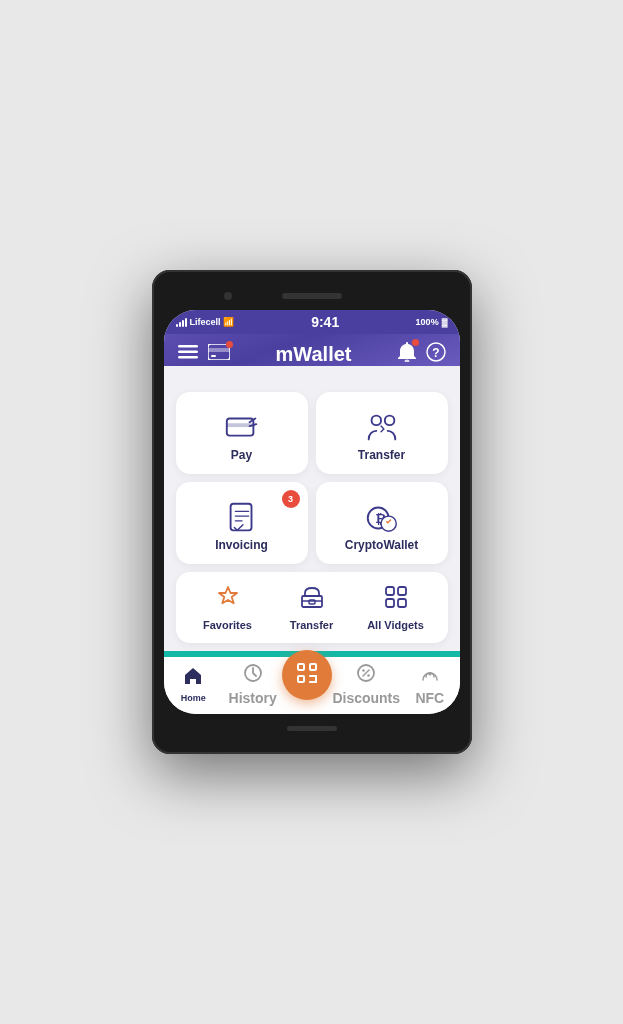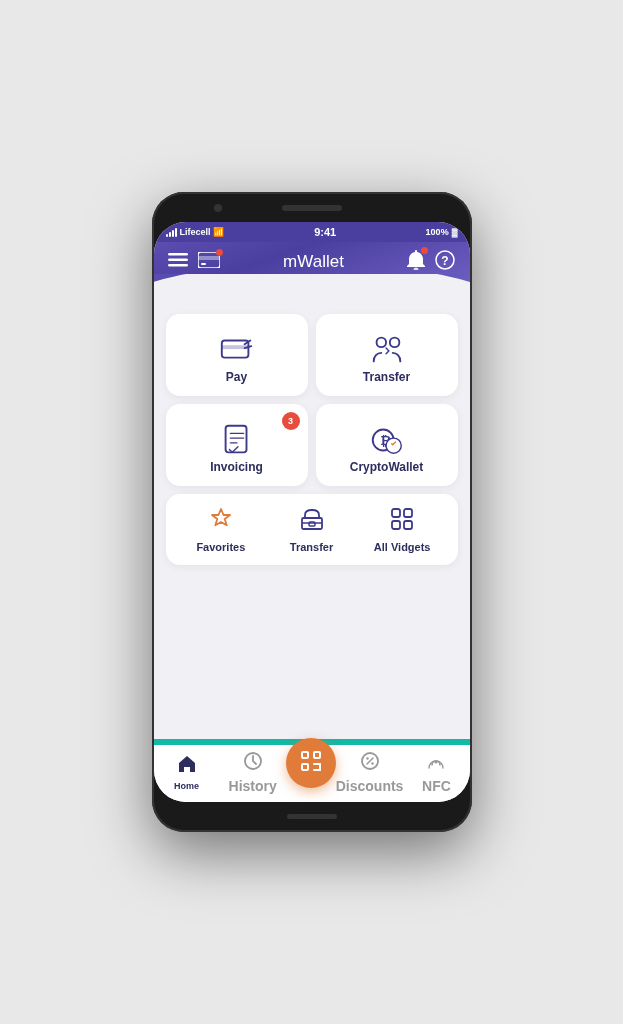--- a/index.html
+++ b/index.html
@@ -6,24 +6,24 @@
     body {
       background: #e8e8e8;
       display: flex;
       justify-content: center;
       align-items: center;
       min-height: 100vh;
       font-family: -apple-system, BlinkMacSystemFont, 'Segoe UI', sans-serif;
     }
     .phone-outer {
       width: 320px;
-      height: 640px;
+      height: 484px;
       background: #1a1a1a;
-      border-radius: 32px;
-      padding: 2px;
+      border-radius: 18px;
+      padding: 12px;
       box-shadow: 0 20px 60px rgba(0,0,0,0.5), inset 0 0 0 2px #333;
       position: relative;
       display: flex;
       flex-direction: column;
     }
     .phone-top-bar {
       display: flex;
       justify-content: center;
       align-items: center;
       height: 28px;
@@ -69,35 +69,35 @@
       background: #4a3f9f;
       display: flex;
       justify-content: space-between;
       align-items: center;
       padding: 4px 12px;
       font-size: 9px;
       color: white;
       font-weight: 600;
     }
     .status-left { display: flex; align-items: center; gap: 3px; }
-    .status-center { font-size: 11px; font-weight: 700; }
+    .status-center { font-size: 14px; font-weight: 700; }
     .status-right { display: flex; align-items: center; gap: 3px; }
     .signal-bars { display: flex; align-items: flex-end; gap: 1px; }
     .signal-bar { width: 2px; background: white; border-radius: 1px; }
 
     
     .header {
       background: linear-gradient(160deg, #5c4db1 0%, #4a3f9f 40%, #6a5bbf 100%);
       padding: 8px 14px 0;
       display: flex;
       align-items: center;
       justify-content: space-between;
     }
     .header-icon { color: white; font-size: 16px; cursor: pointer; position: relative; }
-    .header-title { color: white; font-size: 17px; font-weight: 400; }
+    .header-title { color: white; font-size: 20px; font-weight: 700; }
     .header-right { display: flex; gap: 10px; align-items: center; }
     .badge-dot {
       position: absolute;
       top: -3px;
       right: -3px;
       width: 7px;
       height: 7px;
       background: #e74c3c;
       border-radius: 50%;
       font-size: 5px;

